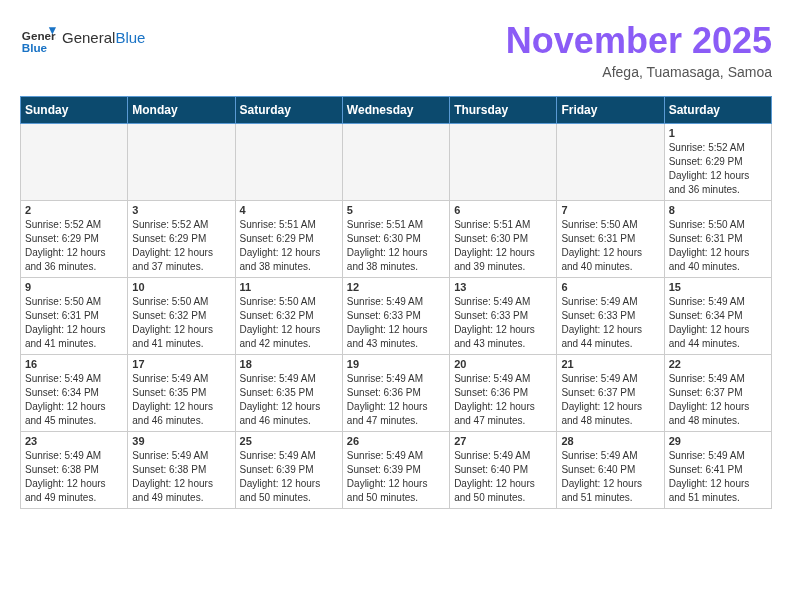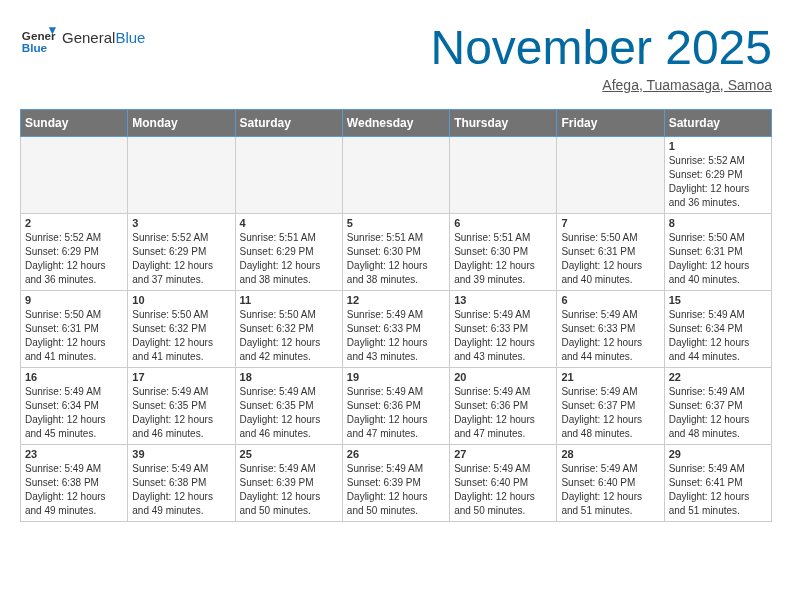--- a/index.html
+++ b/index.html
@@ -22,38 +22,37 @@
       gap: 6px;
     }
     .logo-icon {
       width: 36px;
       height: 36px;
     }
     .title-block {
       text-align: right;
     }
     .month-title {
-      font-size: 48px;
-      font-weight: 400;
-      color: #0369a1;
+      font-size: 36px;
+      font-weight: 700;
+      color: #8b5cf6;
     }
     .location-subtitle {
       font-size: 14px;
       color: #555;
       margin-top: 2px;
-      text-decoration: underline;
     }
     .calendar-table {
       width: 100%;
       border-collapse: collapse;
       font-size: 10px;
       color: #333;
     }
     .calendar-table thead tr th {
-      background-color: #737373;
+      background-color: #0c4a6e;
       color: #fff;
       text-align: left;
       padding: 6px 4px;
       font-size: 12px;
       font-weight: bold;
       border: 1px solid #5a9ad4;
     }
     .calendar-table tbody tr td {
       border: 1px solid #ccc;
       vertical-align: top;

